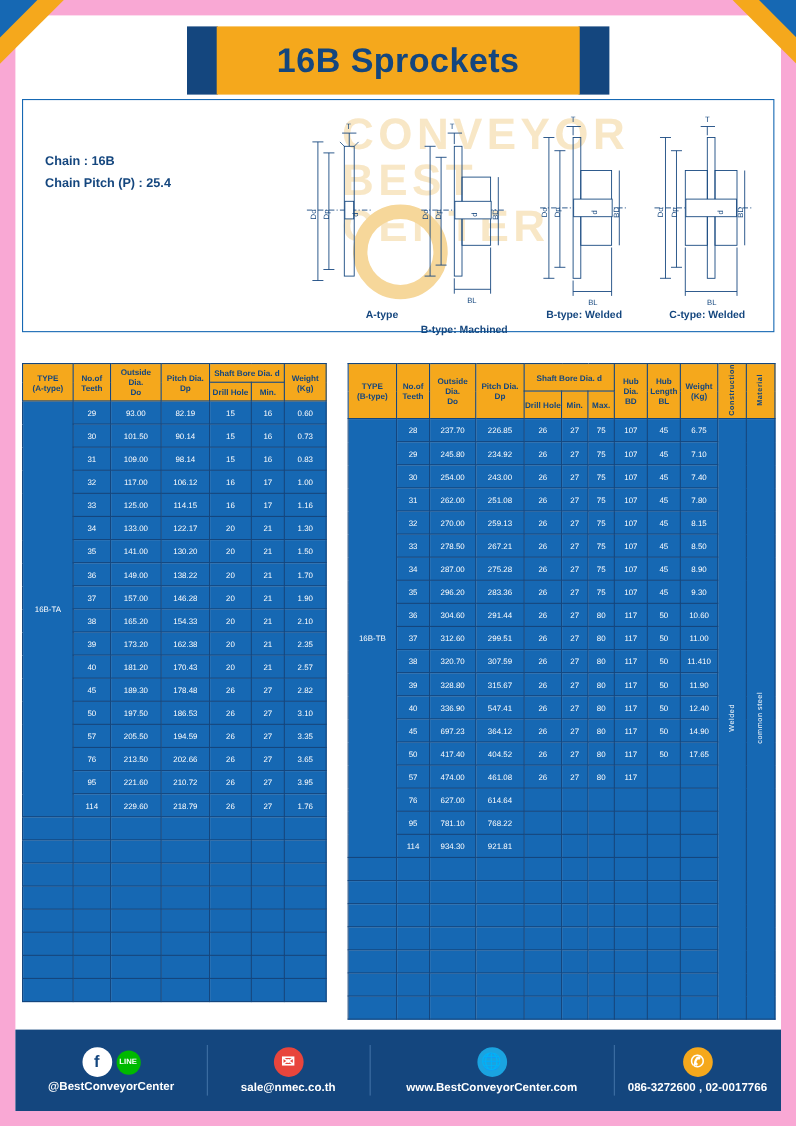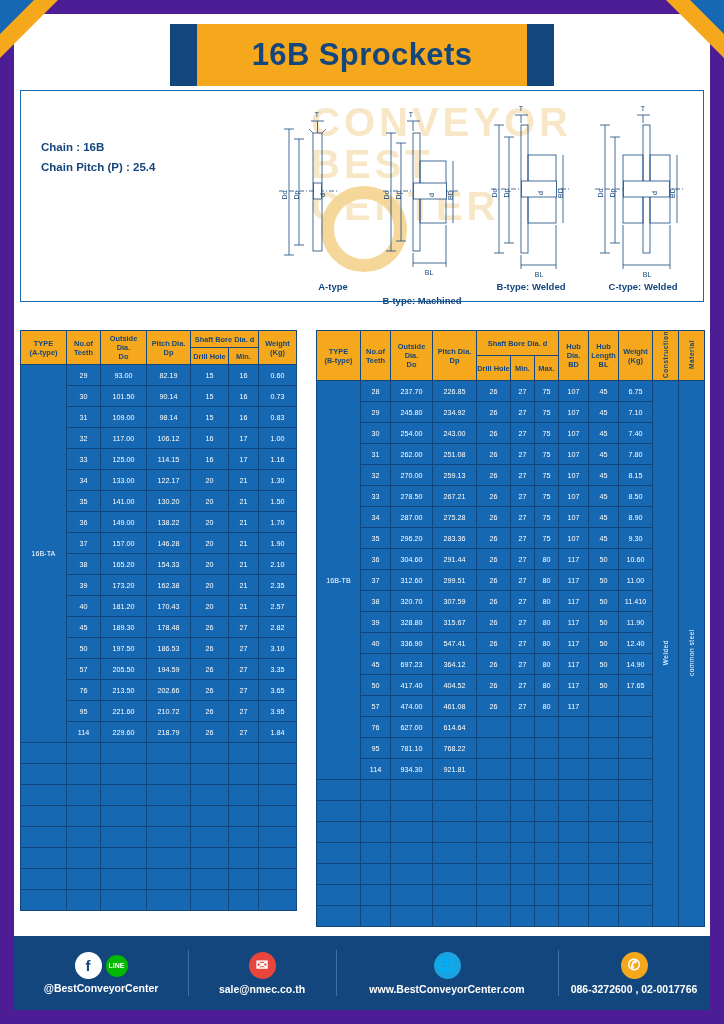--- a/index.html
+++ b/index.html
@@ -6,21 +6,21 @@
   html, body { margin:0; padding:0; }
   body {
     width:724px; height:1024px;
     font-family:"Liberation Sans", sans-serif;
     background:#ffffff;
     position:relative;
     overflow:hidden;
   }
   .page {
     position:absolute; inset:0;
-    background:#4c1d95;
+    background:#f9a8d4;
   }
   
   .inner {
     position:absolute;
     left:14px; top:14px; right:14px; bottom:14px;
     background:#ffffff;
   }
   
   .chev { position:absolute; width:0;height:0; }
   .chev-tl {
@@ -279,21 +279,21 @@
         </g>
         <text x="384" y="8" font-size="7" fill="#14467e" text-anchor="middle" stroke="none">T</text>
         <text x="344" y="90" font-size="7" fill="#14467e" text-anchor="middle" stroke="none" transform="rotate(-90 344 90)">Do</text>
         <text x="356" y="90" font-size="7" fill="#14467e" text-anchor="middle" stroke="none" transform="rotate(-90 356 90)">Dp</text>
         <text x="416" y="90" font-size="7" fill="#14467e" text-anchor="middle" stroke="none" transform="rotate(-90 416 90)">BD</text>
         <text x="398" y="90" font-size="7" fill="#14467e" text-anchor="middle" stroke="none" transform="rotate(-90 398 90)">d</text>
         <text x="388" y="174" font-size="7" fill="#14467e" text-anchor="middle" stroke="none">BL</text>
       </g>
     </svg>
 
-    <div class="dlabel" style="left:252px; top:190px;">A-type</div>
+    <div class="dlabel" style="left:221px; top:190px;text-align:right;">A-type</div>
     <div class="dlabel" style="left:341px; top:204px;">B-type: Machined</div>
     <div class="dlabel" style="left:450px; top:190px;">B-type: Welded</div>
     <div class="dlabel" style="left:562px; top:190px;">C-type: Welded</div>
   </div>
 
   <div class="tbl-wrap" style="left:20px; top:330px;">
     <table class="sp">
       <colgroup>
         <col style="width:46px">
           <col style="width:34px">
@@ -472,21 +472,21 @@
             <td>26</td>
             <td>27</td>
             <td>3.95</td>
           </tr>
           <tr>
             <td>114</td>
             <td>229.60</td>
             <td>218.79</td>
             <td>26</td>
             <td>27</td>
-            <td>1.84</td>
+            <td>1.76</td>
           </tr>
           <tr class="blankrow">
             <td></td>
             <td></td>
             <td></td>
             <td></td>
             <td></td>
             <td></td>
             <td></td>
           </tr>

